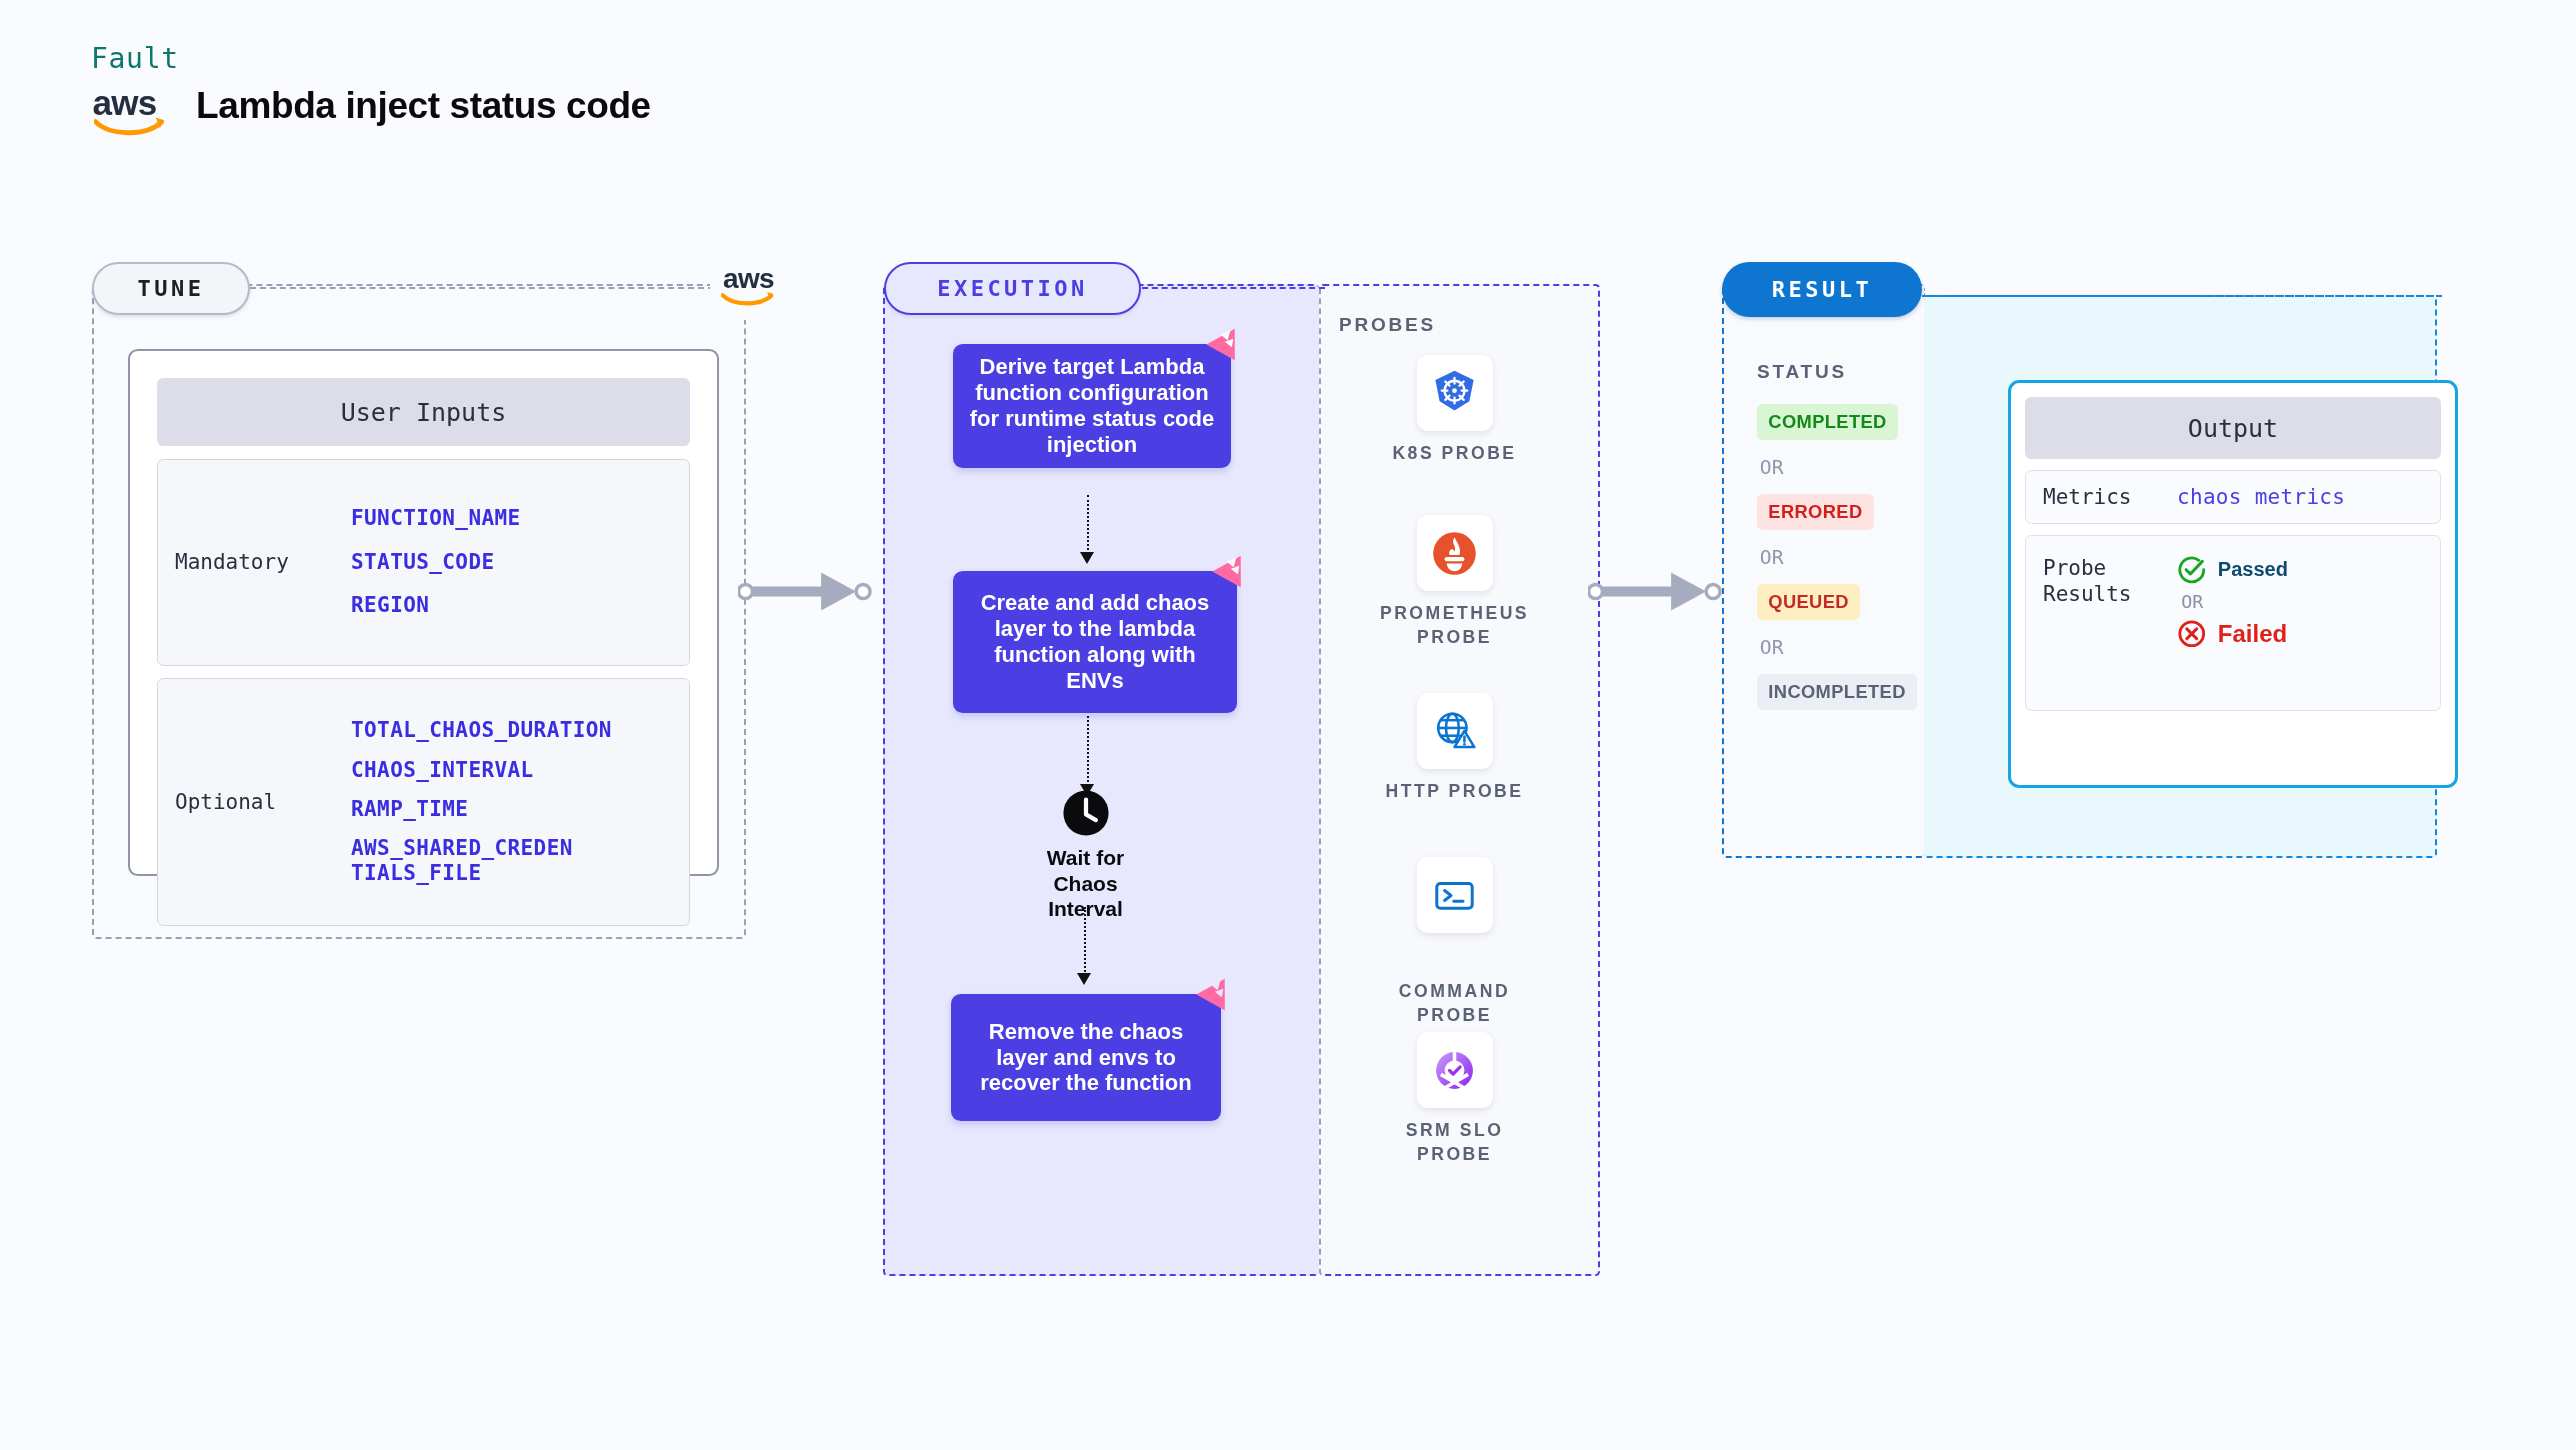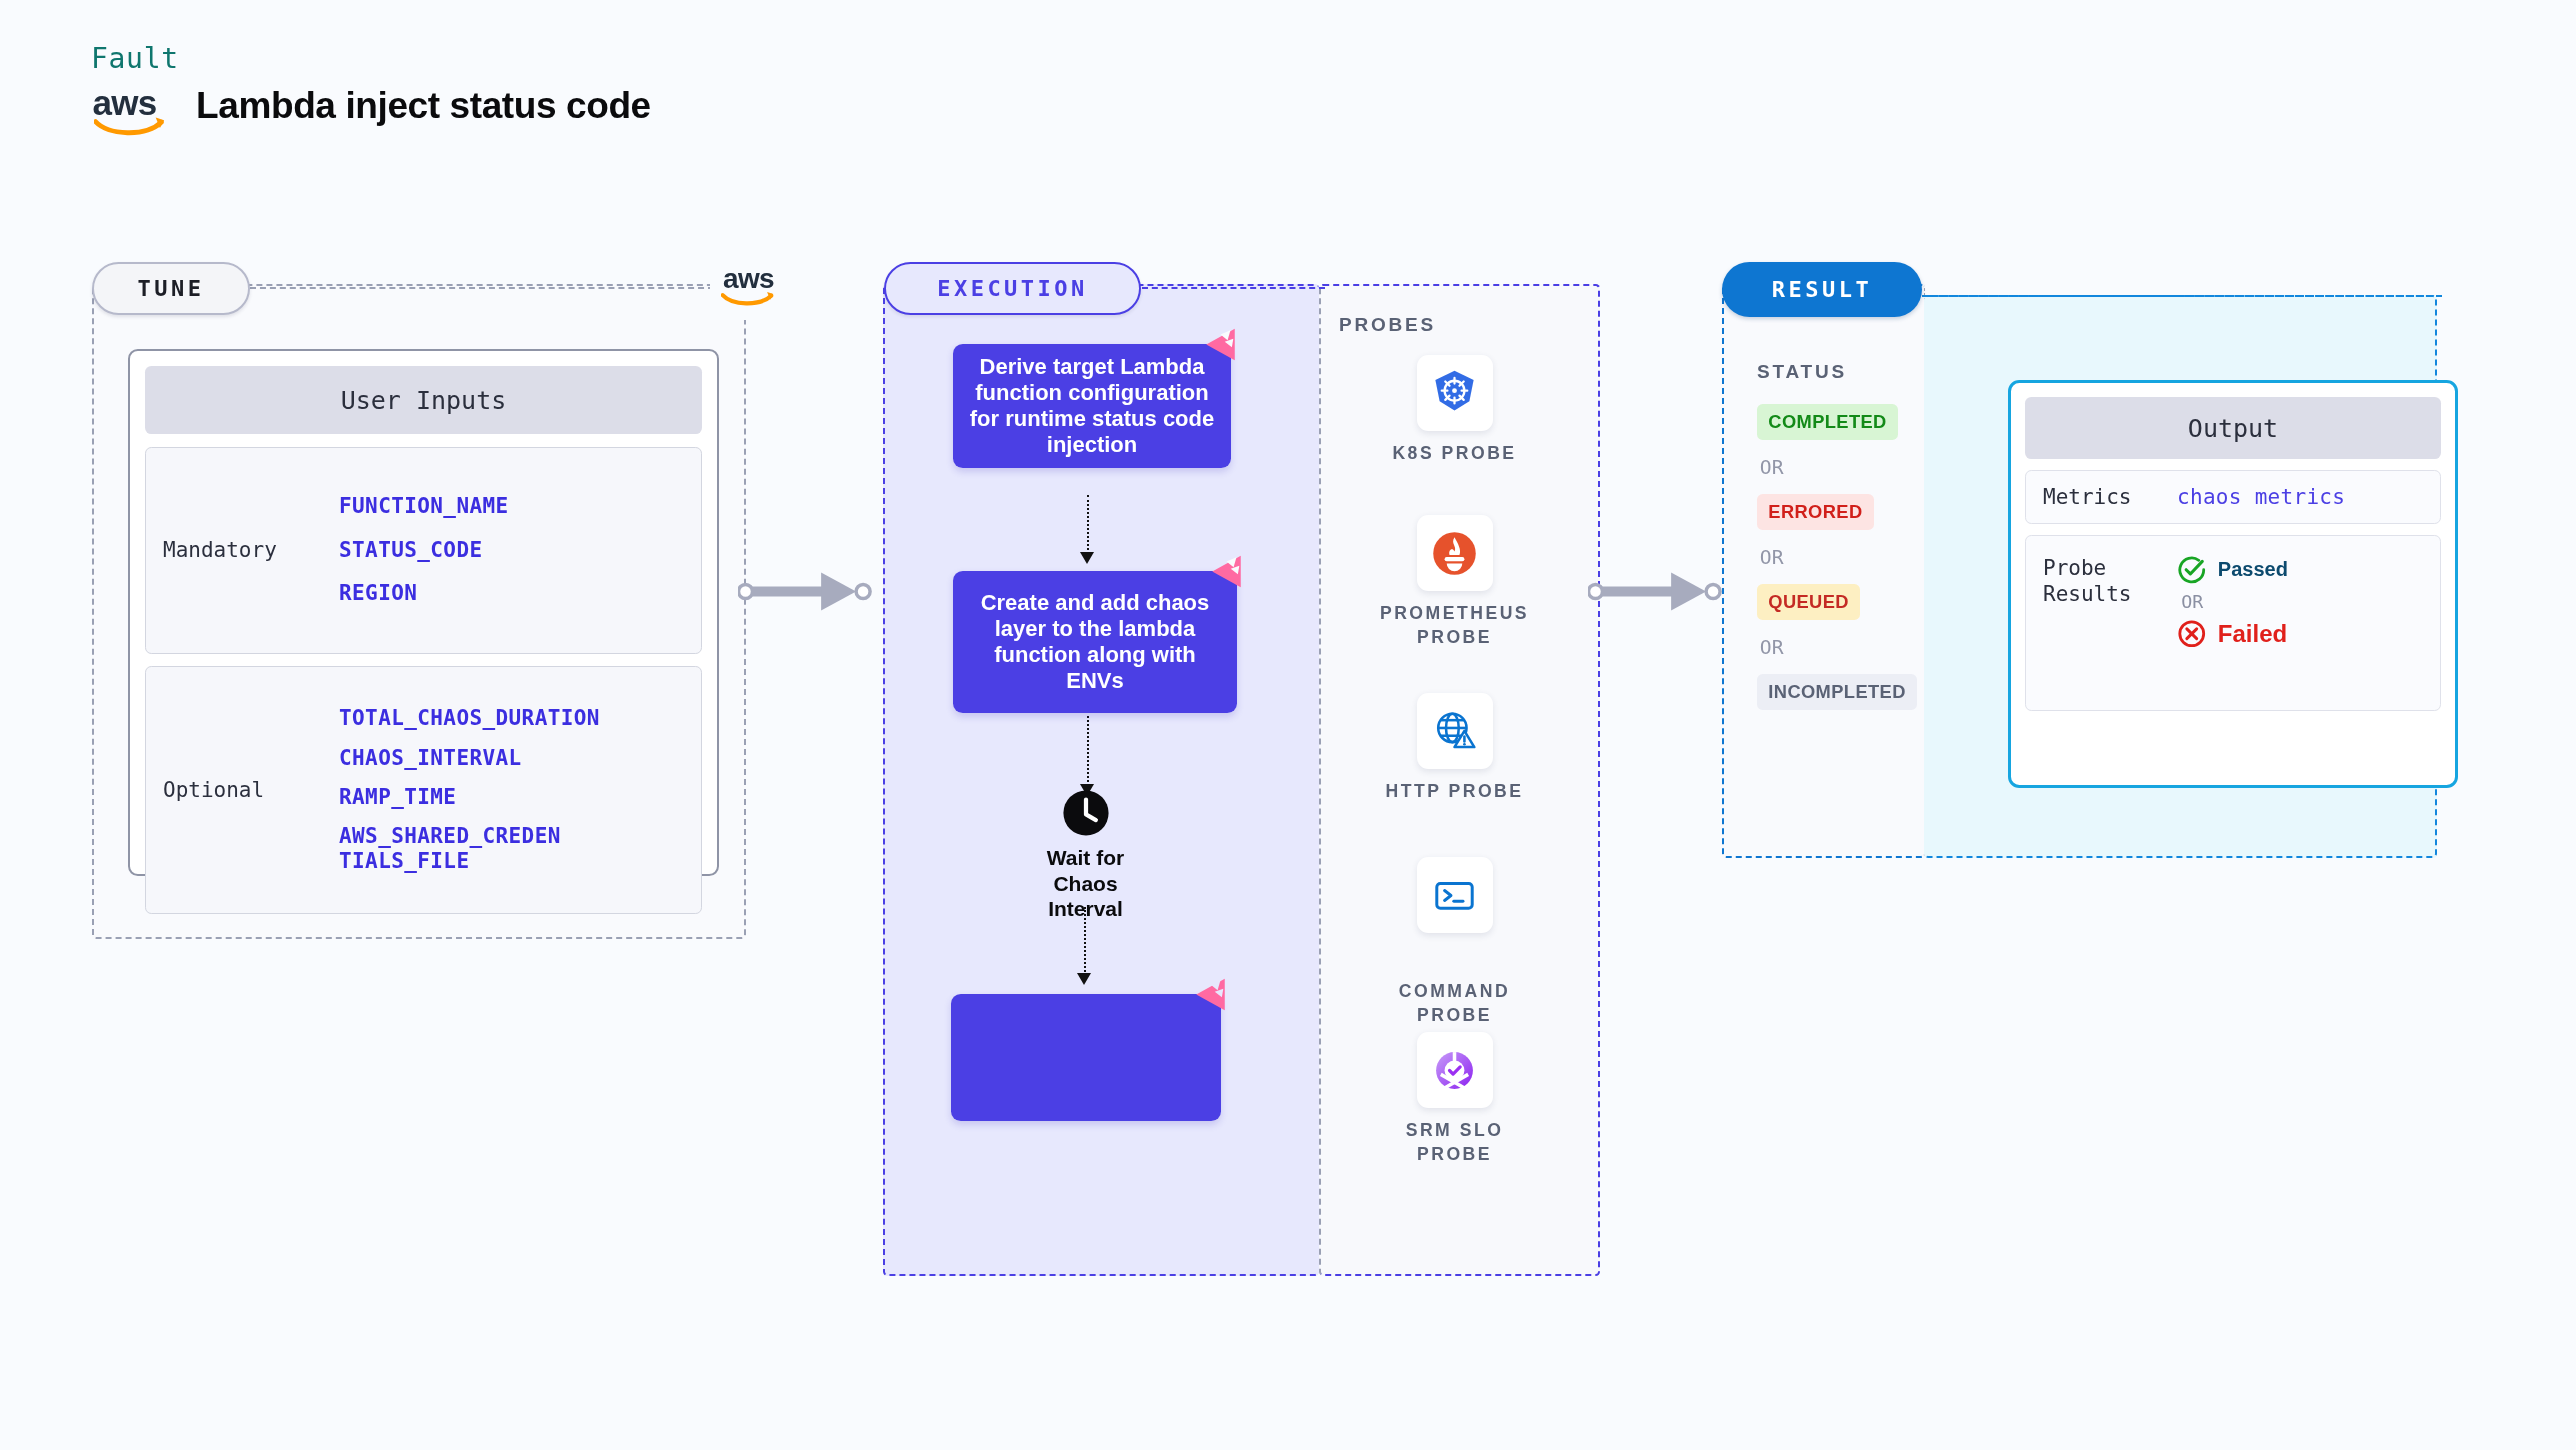--- a/index.html
+++ b/index.html
@@ -95,21 +95,21 @@
   .aws-badge {
     position: absolute; left: 710px; top: 252px; width: 77px; height: 68px;
     background: #f9fbfe; z-index: 6; display: flex; flex-direction: column;
     align-items: center; justify-content: center;
   }
   .aws-badge .awstext { font-size: 28px; font-weight: 700; color: #232f3e; letter-spacing: -0.7px; line-height: .9; }
 
   
   .card {
     position: absolute; background: #ffffff; border: 2.1px solid #8f94a6;
-    border-radius: 9.8px; padding: 15px;
+    border-radius: 9.8px; padding: 27px;
   }
   .card-tune { left: 128px; top: 349px; width: 591px; height: 527px; }
   .card-output {
     left: 2008px; top: 380px; width: 450px; height: 408px;
     border: 3.5px solid #16a5e0; border-radius: 11.3px; padding: 14px;
   }
   .card-hdr {
     background: #dcdde8; border-radius: 6.3px; height: 68px;
     display: flex; align-items: center; justify-content: center;
     font-family: "DejaVu Sans Mono", monospace; font-size: 25px;
@@ -346,20 +346,21 @@
       <circle cx="34" cy="34" r="32" fill="#0b0b0d"></circle>
       <path d="M34 15 L34 36 L48 44" stroke="#fff" stroke-width="6" fill="none" stroke-linecap="round" stroke-linejoin="round"></path>
     </svg>
     <div class="clock-label">Wait for Chaos Interval</div>
   </div>
 
   <div class="arrow-v a3"></div>
   <div class="arrow-head a3h"></div>
 
   <div class="flowbox fb3">
+    <span>Remove the chaos layer and envs to recover the function</span>
     <svg class="corner-badge" viewBox="0 0 52 52">
       <path d="M6 26 L46 4 L46 48 Z" fill="#ff6aa2"></path>
       <path d="M26 12 L40 6 L36 20 Z" fill="#e7e8fd"></path>
       <path d="M32 22 L44 18 L42 30 Z" fill="#e7e8fd"></path>
     </svg>
   </div>
 
   <div class="probes-title">PROBES</div>
 
   <div class="probe-item p1">

